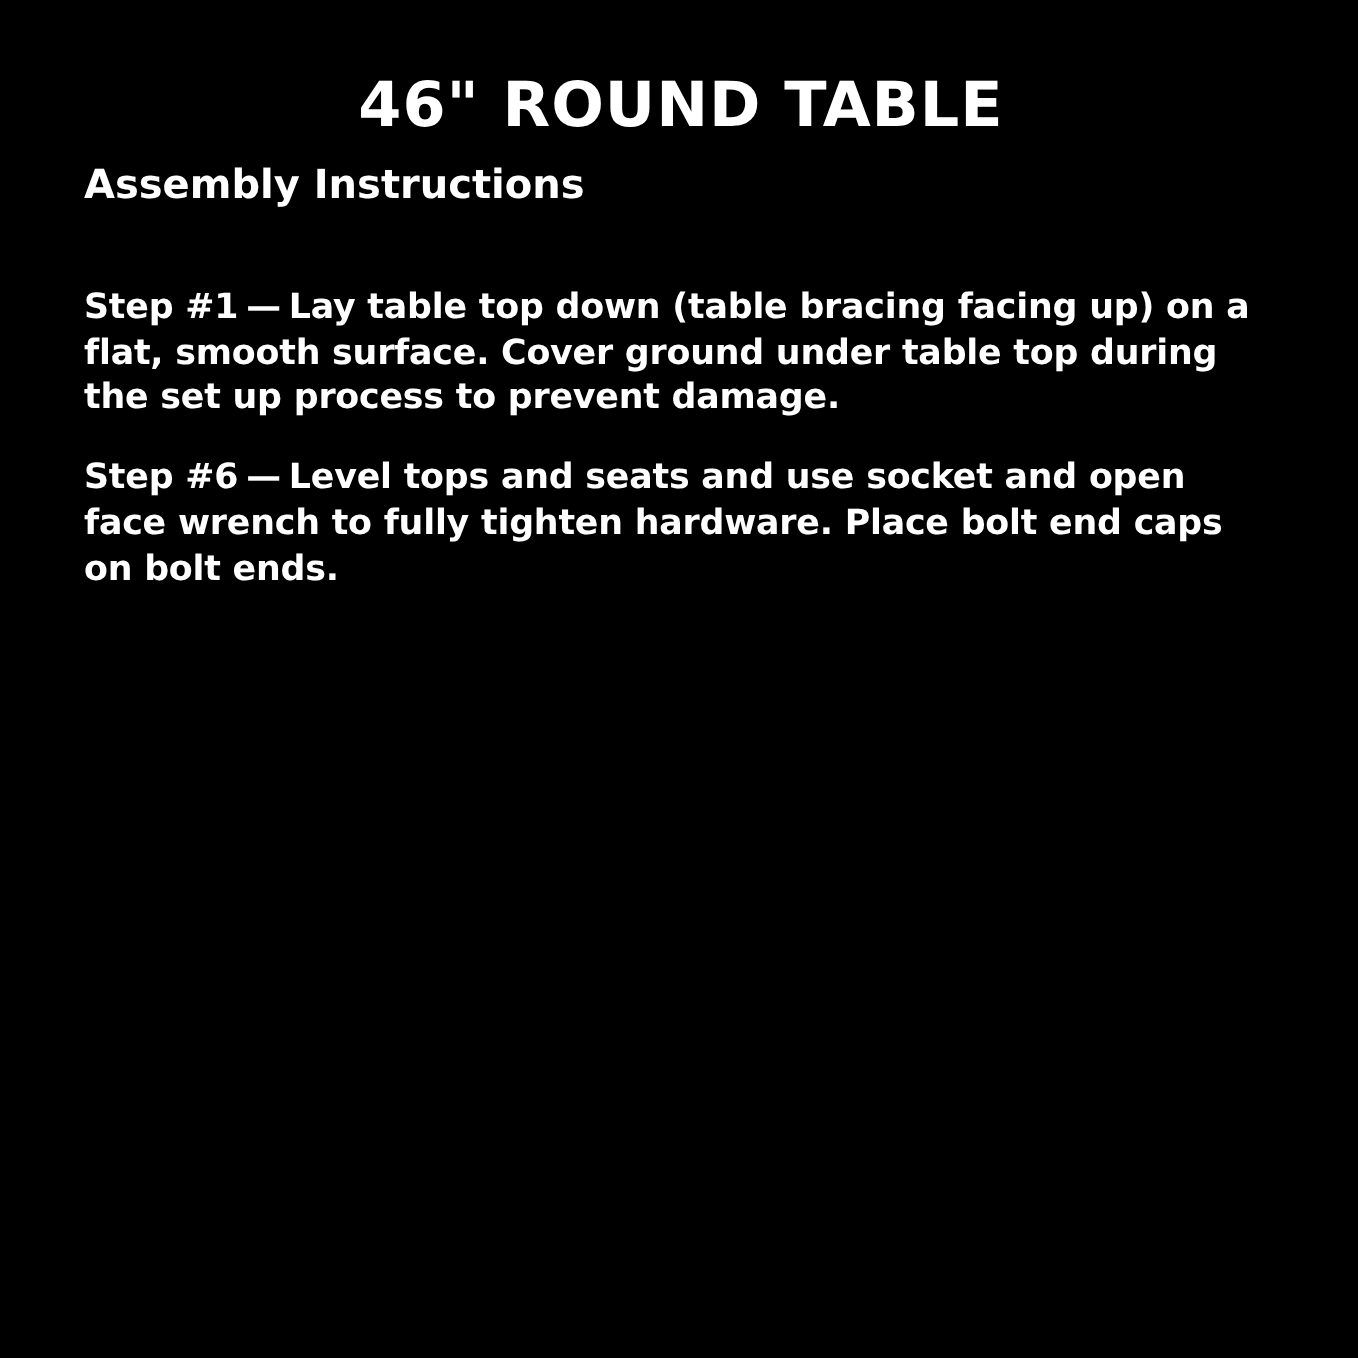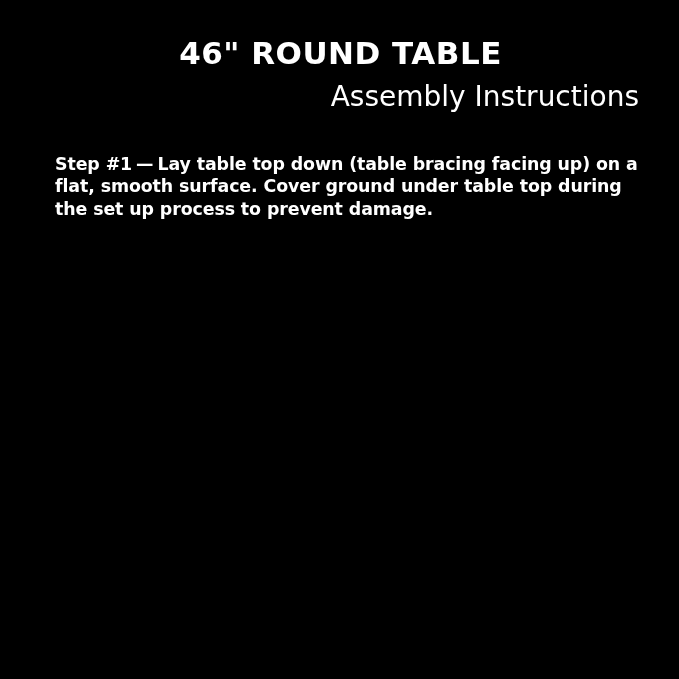--- a/index.html
+++ b/index.html
@@ -24,36 +24,35 @@
   }
   .title {
     text-align: center;
     font-size: 31px;
     font-weight: bold;
     letter-spacing: 0.5px;
     line-height: 1.15;
     margin: 6px 0 0 0;
   }
   .subtitle {
-    text-align: right;
-    font-size: 28px;
-    font-weight: normal;
+    text-align: left;
+    font-size: 20px;
+    font-weight: bold;
     line-height: 1.2;
     margin: 8px 0 0 0;
   }
   .steps {
     margin-top: 22px;
   }
   .step {
     font-size: 17.4px;
     font-weight: bold;
     line-height: 1.30;
     margin-bottom: 17px;
     letter-spacing: -0.1px;
-    margin-left: 13px;
   }
   .step:last-child {
     margin-bottom: 0;
   }
   .step-label {
     white-space: nowrap;
   }
   .dash {
     padding: 0 4px;
   }
@@ -69,15 +68,18 @@
   <div class="steps">
 
     <p class="step">
       <span class="step-label">Step #1</span><span class="dash">—</span><span class="step-text">Lay table top down (table bracing facing up) on a flat, smooth surface. Cover ground under table top during the set up process to prevent damage.</span>
     </p>
 
 
 
 
 
+    <p class="step">
+      <span class="step-label">Step #6</span><span class="dash">—</span><span class="step-text">Level tops and seats and use socket and open face wrench to fully tighten hardware. Place bolt end caps on bolt ends.</span>
+    </p>
 
   </div>
 </div>
 
 </body></html>

